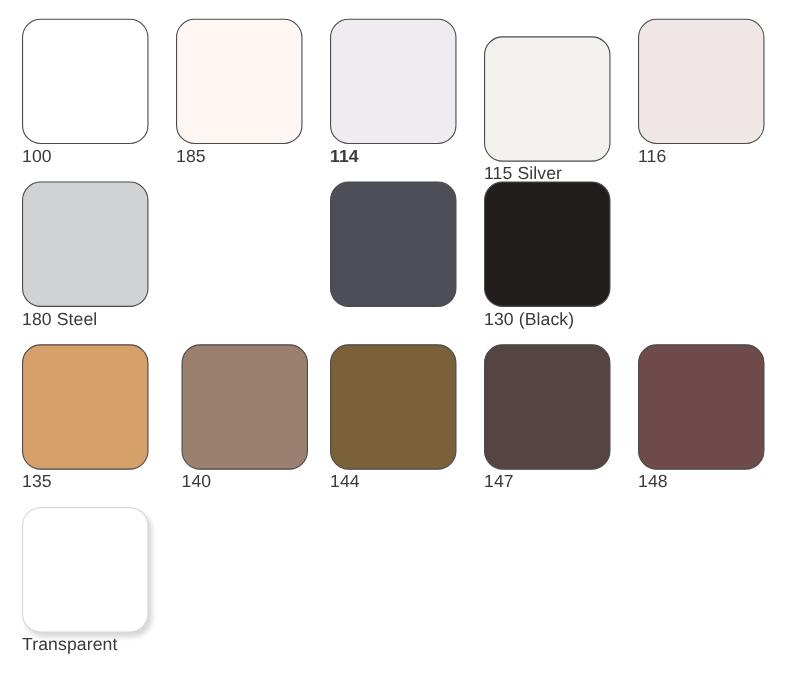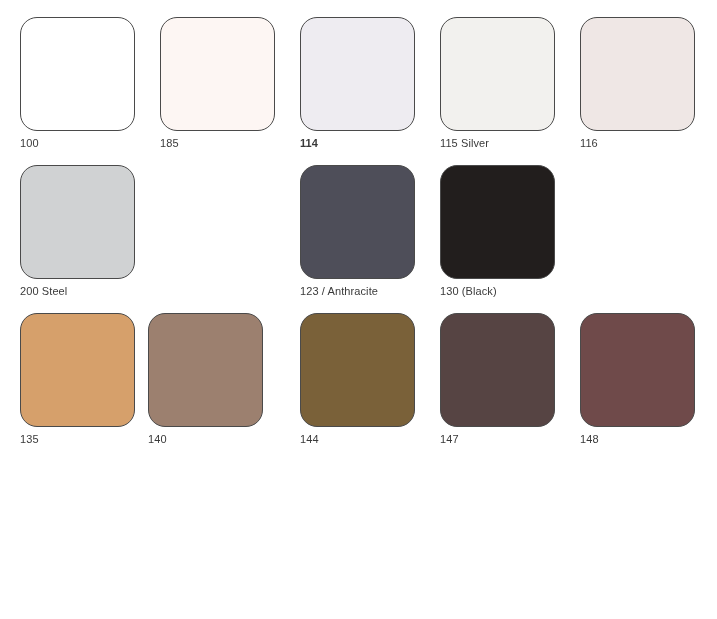--- a/index.html
+++ b/index.html
@@ -47,21 +47,21 @@
   .swatch-chip.is-transparent {
     border: 1px solid #d8d8d8;
     box-shadow: 3px 4px 5px rgba(0, 0, 0, 0.16);
   }
 
   .swatch-label {
     position: absolute;
     left: 20px;
     top: 136px;
     width: 160px;
-    font-size: 11px;
+    font-size: 16px;
     line-height: 14px;
     color: #3a3a3a;
     letter-spacing: 0.1px;
     white-space: nowrap;
   }
 </style>
 </head>
 <body>
 
 <div id="swatch-grid">
@@ -70,53 +70,56 @@
       <div class="swatch-label">100</div>
     </div>
     <div class="swatch-cell" style="left: 140px; top: 0px;">
       <div class="swatch-chip" style="background-color: rgb(253, 246, 243);"></div>
       <div class="swatch-label">185</div>
     </div>
     <div class="swatch-cell" style="left: 280px; top: 0px; font-weight: bold;">
       <div class="swatch-chip" style="background-color: rgb(238, 236, 241);"></div>
       <div class="swatch-label">114</div>
     </div>
-    <div class="swatch-cell" style="left: 420px; top: 0px;">
+    <div class="swatch-cell" style="left: 420px; top: 16px;">
       <div class="swatch-chip" style="background-color: rgb(242, 241, 238);"></div>
       <div class="swatch-label">115 Silver</div>
     </div>
     <div class="swatch-cell" style="left: 560px; top: 0px;">
       <div class="swatch-chip" style="background-color: rgb(239, 231, 229);"></div>
       <div class="swatch-label">116</div>
     </div>
     <div class="swatch-cell" style="left: 0px; top: 148px;">
       <div class="swatch-chip" style="background-color: rgb(208, 210, 211);"></div>
-      <div class="swatch-label">200 Steel</div>
+      <div class="swatch-label">180 Steel</div>
     </div>
     <div class="swatch-cell" style="left: 280px; top: 148px;">
       <div class="swatch-chip" style="background-color: rgb(78, 78, 89);"></div>
-      <div class="swatch-label">123 / Anthracite</div>
     </div>
     <div class="swatch-cell" style="left: 420px; top: 148px;">
       <div class="swatch-chip" style="background-color: rgb(34, 30, 29);"></div>
       <div class="swatch-label">130 (Black)</div>
     </div>
     <div class="swatch-cell" style="left: 0px; top: 296px; text-decoration: underline;">
       <div class="swatch-chip" style="background-color: rgb(214, 160, 107);"></div>
       <div class="swatch-label">135</div>
     </div>
-    <div class="swatch-cell" style="left: 128px; top: 296px;">
+    <div class="swatch-cell" style="left: 145px; top: 296px;">
       <div class="swatch-chip" style="background-color: rgb(156, 128, 111);"></div>
       <div class="swatch-label">140</div>
     </div>
     <div class="swatch-cell" style="left: 280px; top: 296px;">
       <div class="swatch-chip" style="background-color: rgb(122, 97, 57);"></div>
       <div class="swatch-label">144</div>
     </div>
     <div class="swatch-cell" style="left: 420px; top: 296px;">
       <div class="swatch-chip" style="background-color: rgb(86, 68, 67);"></div>
       <div class="swatch-label">147</div>
     </div>
     <div class="swatch-cell" style="left: 560px; top: 296px;">
       <div class="swatch-chip" style="background-color: rgb(111, 74, 74);"></div>
       <div class="swatch-label">148</div>
     </div>
+    <div class="swatch-cell" style="left: 0px; top: 444px;">
+      <div class="swatch-chip is-transparent" style="background-color: rgb(255, 255, 255);"></div>
+      <div class="swatch-label">Transparent</div>
+    </div>
   </div>
 
 </body></html>

